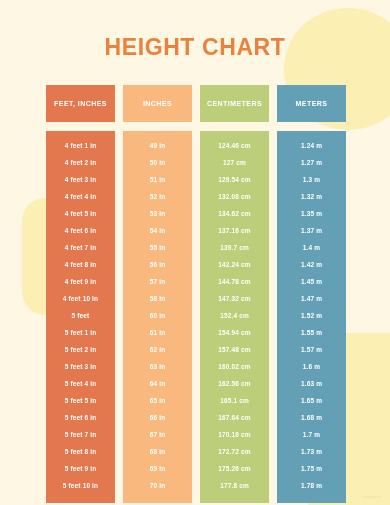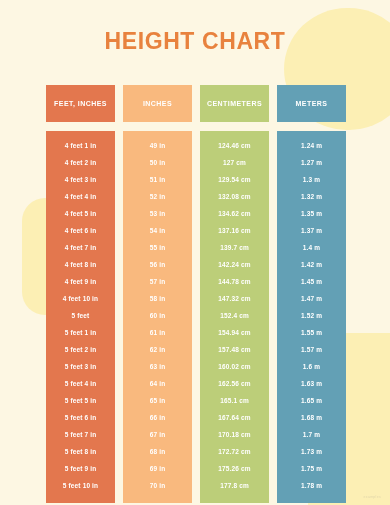--- a/index.html
+++ b/index.html
@@ -53,21 +53,21 @@
   
   .page {
     position: relative;
     width: 390px;
     height: 505px;
     box-sizing: border-box;
   }
 
   .title {
     position: absolute;
-    top: 28px;
+    top: 34px;
     left: 0;
     width: 390px;
     text-align: center;
     color: #E8823E;
     font-size: 23px;
     font-weight: bold;
     letter-spacing: 0.6px;
   }
 
   

